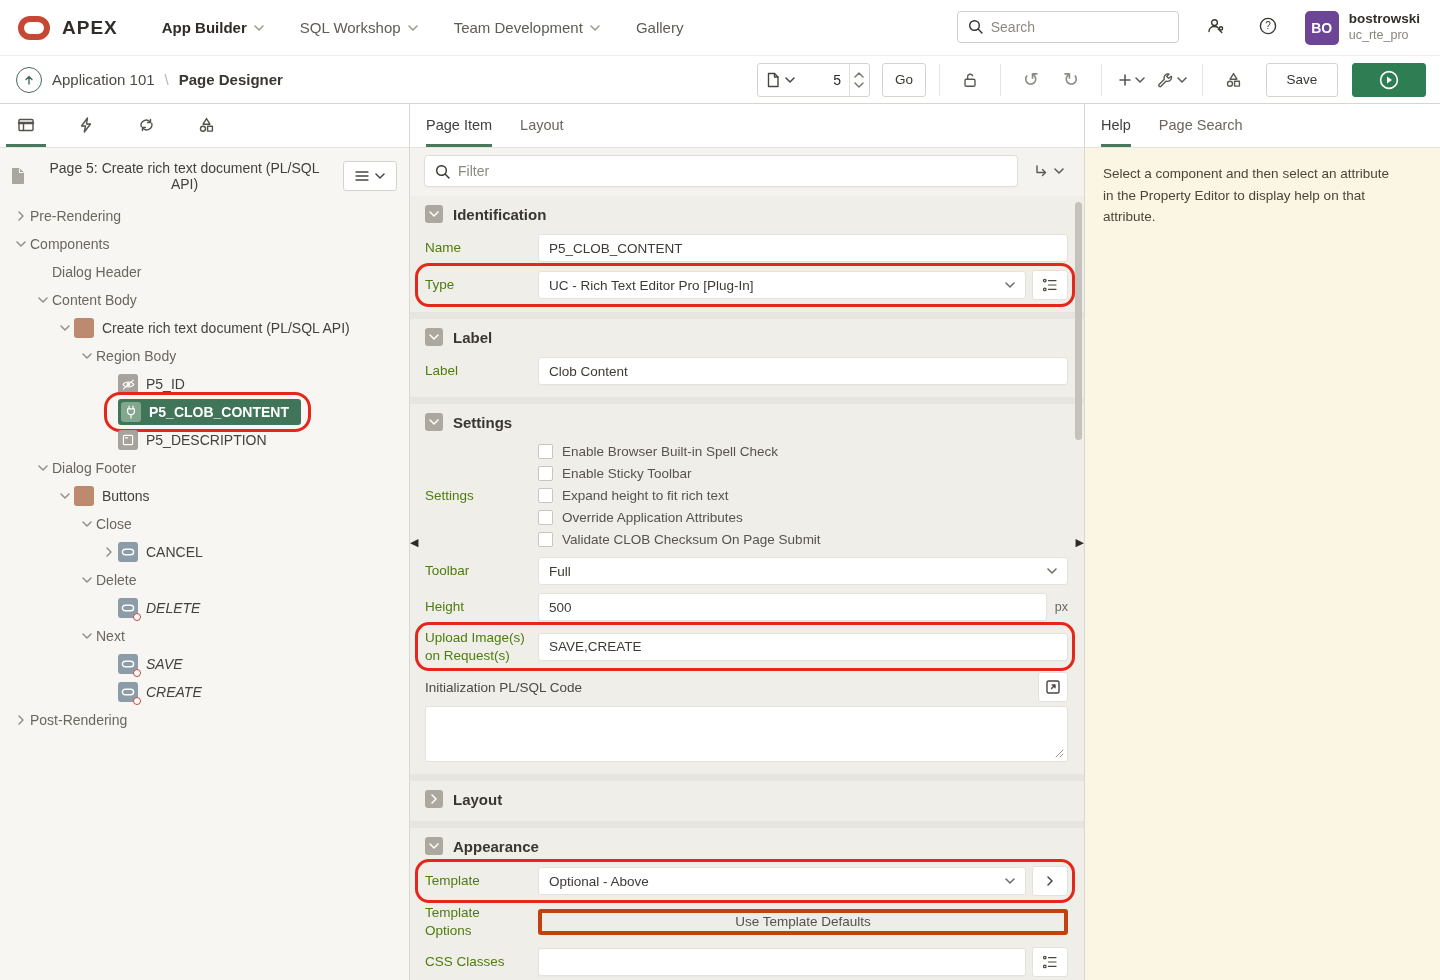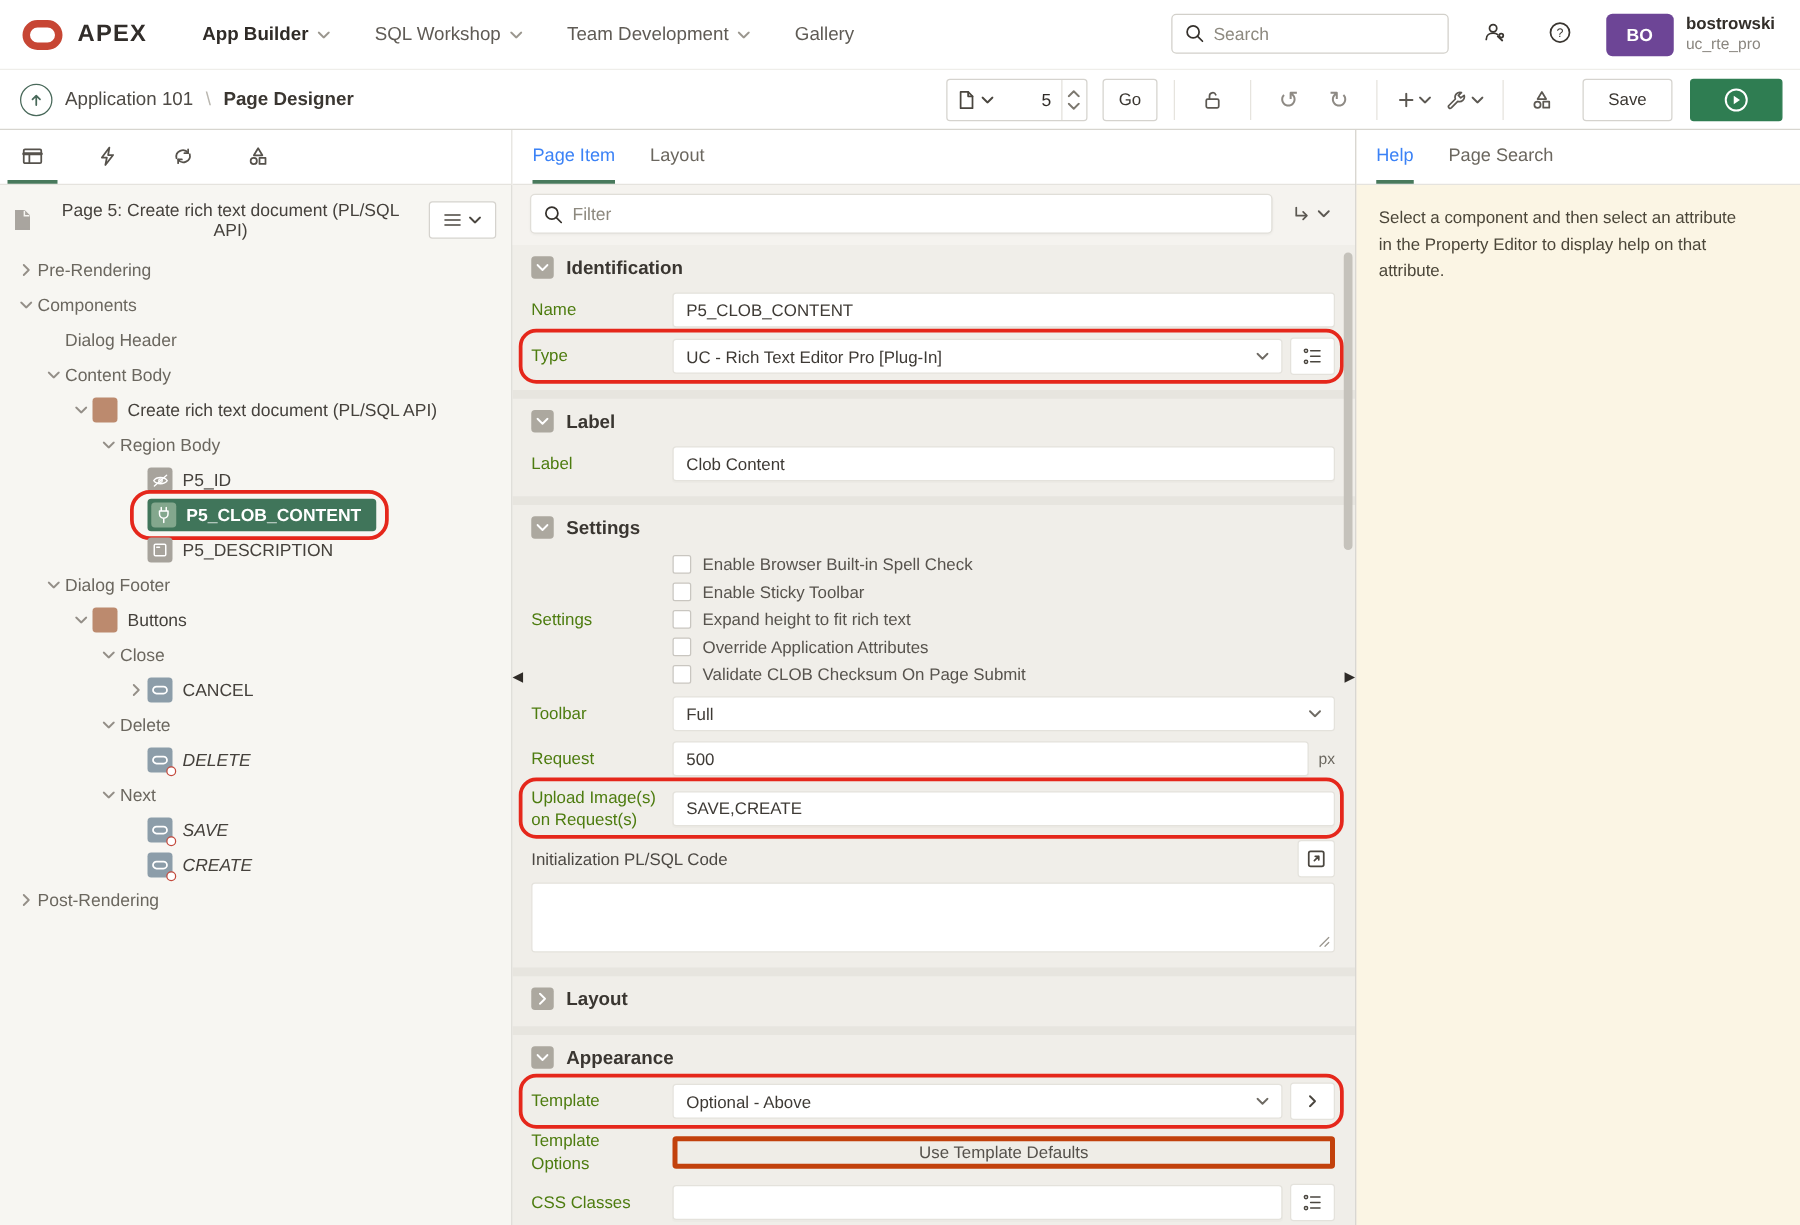--- a/index.html
+++ b/index.html
@@ -23,21 +23,21 @@
   .topnav{display:flex; align-items:center; margin-left:30px; gap:8px;}
   .nav-item{display:flex; align-items:center; gap:7px; padding:8px 14px; font-size:15px; color:#5f5b55; cursor:pointer;}
   .nav-item.active{color:#2f2b27; font-weight:bold;}
   .nav-item .chev{color:#9b978f;}
   .top-right{margin-left:auto; display:flex; align-items:flex-start; gap:22px;}
   .searchbox{display:flex; align-items:center; gap:8px; width:222px; height:32px; border:1px solid #d2d0ca; border-radius:4px; padding:0 10px; background:#fff;}
   .searchbox input{border:none; flex:1; font-size:14px; color:var(--ink); background:transparent;}
   .searchbox input::placeholder{color:#8d897f;}
   .iconbtn{color:#3a3631; display:flex; align-items:center; justify-content:center; width:30px; height:30px;}
   .userchip{display:flex; align-items:center; gap:10px; cursor:pointer;}
-  .avatar{width:54px; height:34px; border-radius:5px; background:#6d4596; color:#fff; font-size:14px; font-weight:bold; display:flex; align-items:center; justify-content:center;}
+  .avatar{width:34px; height:34px; border-radius:5px; background:#6d4596; color:#fff; font-size:14px; font-weight:bold; display:flex; align-items:center; justify-content:center;}
   .usermeta{display:flex; flex-direction:column; line-height:1.25;}
   .uname{font-size:13.5px; font-weight:bold; color:#322e29;}
   .uws{font-size:12.5px; color:#8a867f;}
 
   
   .toolbar{height:48px; display:flex; align-items:center; padding:0 14px 0 16px; background:#fff; border-bottom:1px solid #d7d5cf;}
   .crumbs{display:flex; align-items:center; gap:10px;}
   .upcircle{width:26px; height:26px; border:1.6px solid #49695a; border-radius:50%; color:#49695a; display:flex; align-items:center; justify-content:center;}
   .crumb-app{font-size:15px; color:#4e4a45; cursor:pointer;}
   .crumb-sep{color:#b9b6af; font-size:15px;}
@@ -57,21 +57,21 @@
 
   
   .main{display:flex; height:876px;}
   .panel{height:100%;}
   .panel.left{width:410px; background:var(--panelbg); border-right:1px solid #d9d7d2; display:flex; flex-direction:column;text-align:center;}
   .panel.middle{width:675px; background:var(--gapbg); border-right:1px solid #d9d7d2; display:flex; flex-direction:column; position:relative;}
   .panel.right{flex:1; background:var(--helpbg); display:flex; flex-direction:column;}
 
   .ptabs{height:44px; display:flex; align-items:stretch; background:#fff; border-bottom:1px solid #e5e3de; padding:0 16px; gap:28px; flex:none;}
   .ptab{display:flex; align-items:center; font-size:14.5px; color:#6b675f; border-bottom:3px solid transparent; padding-top:2px; cursor:pointer;}
-  .ptab.active{color:#3b82f6; border-bottom-color:#48795c;}
+  .ptab.active{color:#404040; border-bottom-color:#48795c;}
   .ptabs.icons{gap:20px; padding:0 6px;}
   .ltab{display:flex; align-items:center; justify-content:center; width:40px; color:#56524c; border-bottom:3px solid transparent; padding-top:2px;}
   .ltab.active{border-bottom-color:#48795c;}
 
   
   .tree-head{display:flex; align-items:center; gap:9px; padding:12px 12px 8px 10px; flex:none;}
   .tree-title{font-size:14px; color:#45413c; flex:1;}
   .menu-btn{width:54px; height:30px; border:1px solid #d5d3ce; border-radius:3px; background:#fff; display:flex; align-items:center; justify-content:center; gap:6px; color:#4a463f;}
   .tree{flex:1; overflow:hidden; padding:2px 6px;}
   .trow{height:28px; display:flex; align-items:center; font-size:14px; color:var(--mut); position:relative;}
@@ -635,21 +635,21 @@
                   <span>Full</span>
                   <span class="chev">
                     <svg width="10" height="6" viewBox="0 0 10 6" fill="none" stroke="currentColor" stroke-width="1.5" stroke-linecap="round" stroke-linejoin="round">
                       <path d="M1 1l4 4 4-4"></path>
                     </svg>
                   </span>
                 </div>
               </div>
             </div>
             <div class="prow">
-              <div class="plabel">Request</div>
+              <div class="plabel">Height</div>
               <div class="pctrl">
                 <input class="pinput" value="500" style="">
                 <span class="suffix">px</span>
               </div>
             </div>
             <div class="prow annotated">
               <div class="plabel">Upload Image(s) on Request(s)</div>
               <div class="pctrl">
                 <input class="pinput" value="SAVE,CREATE" style="">
               </div>

